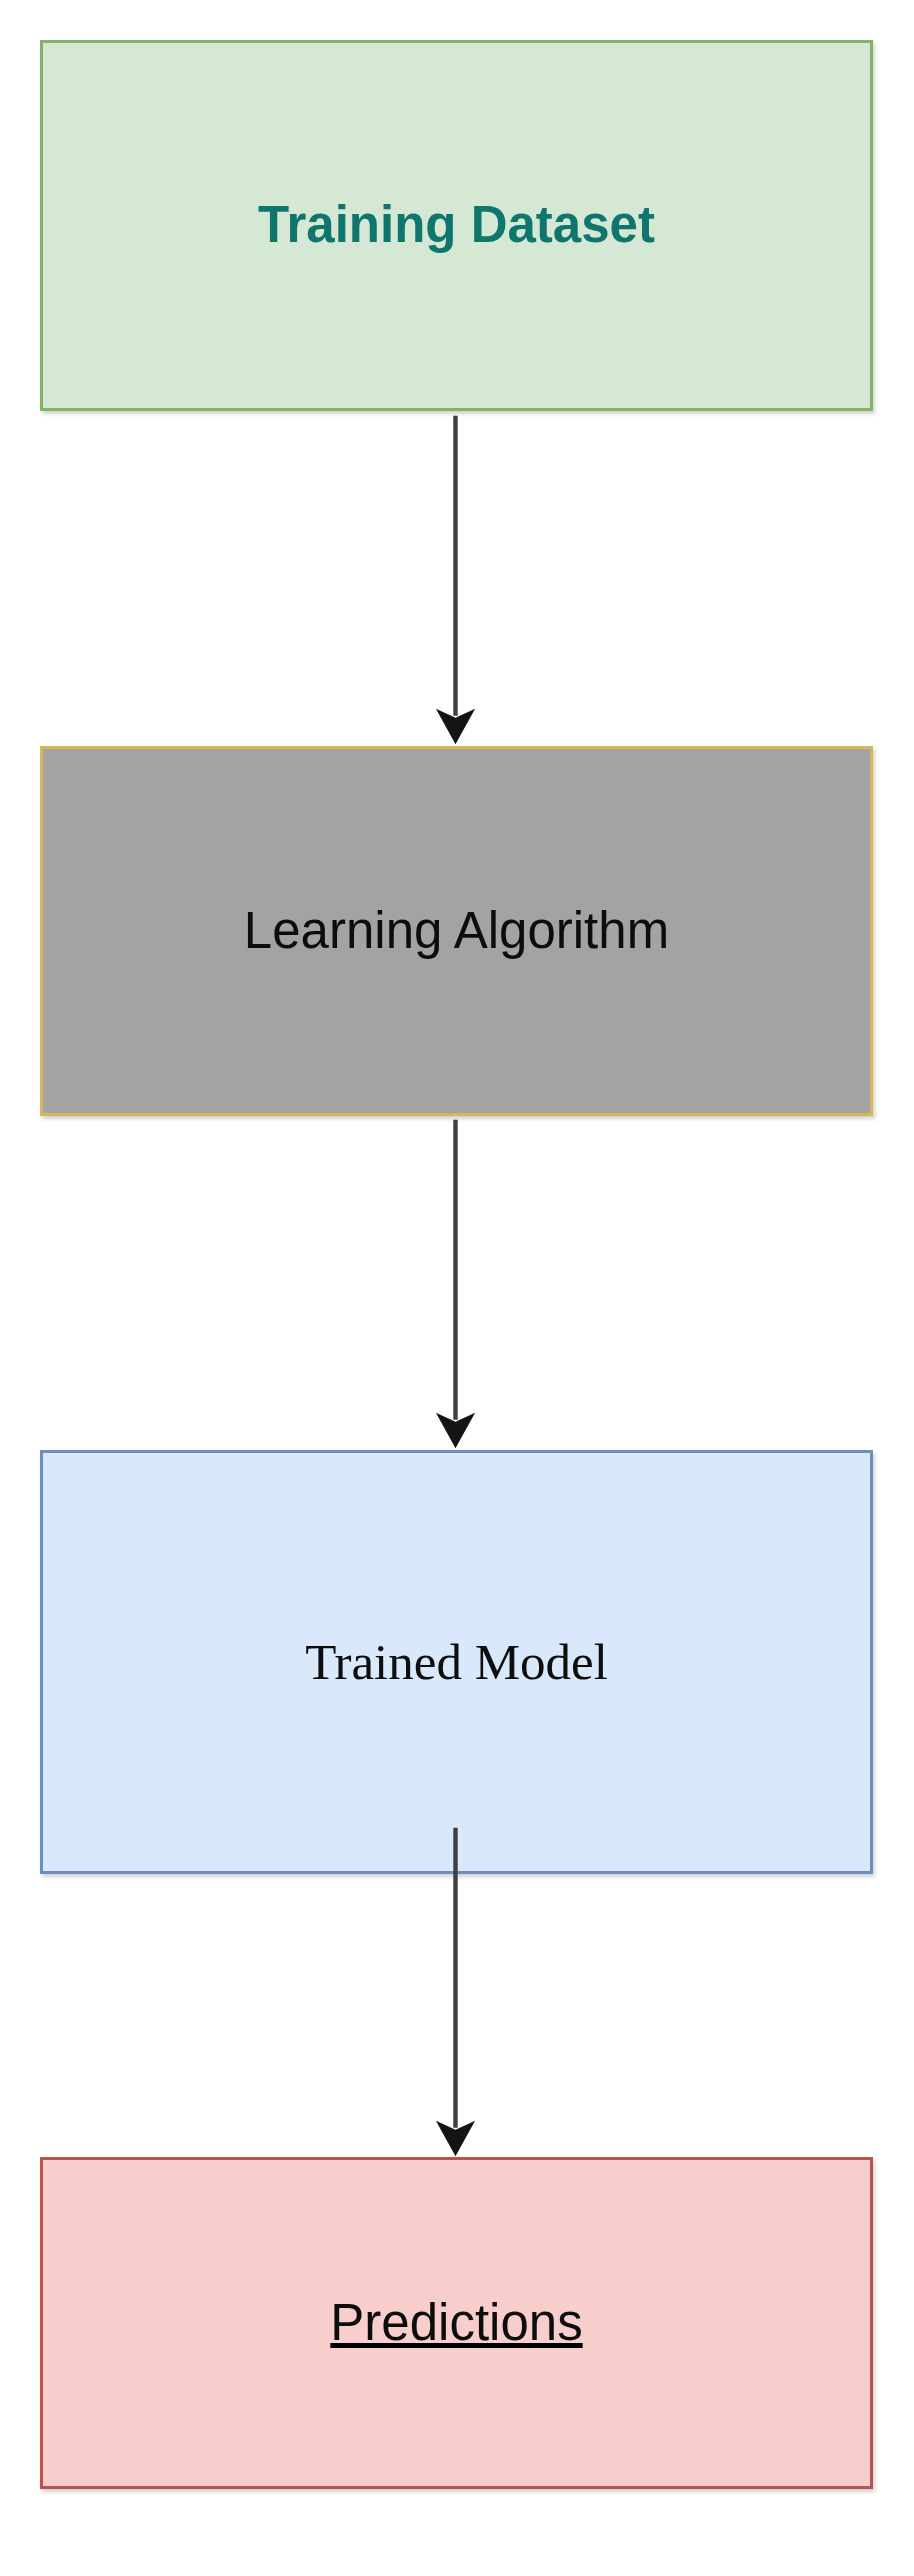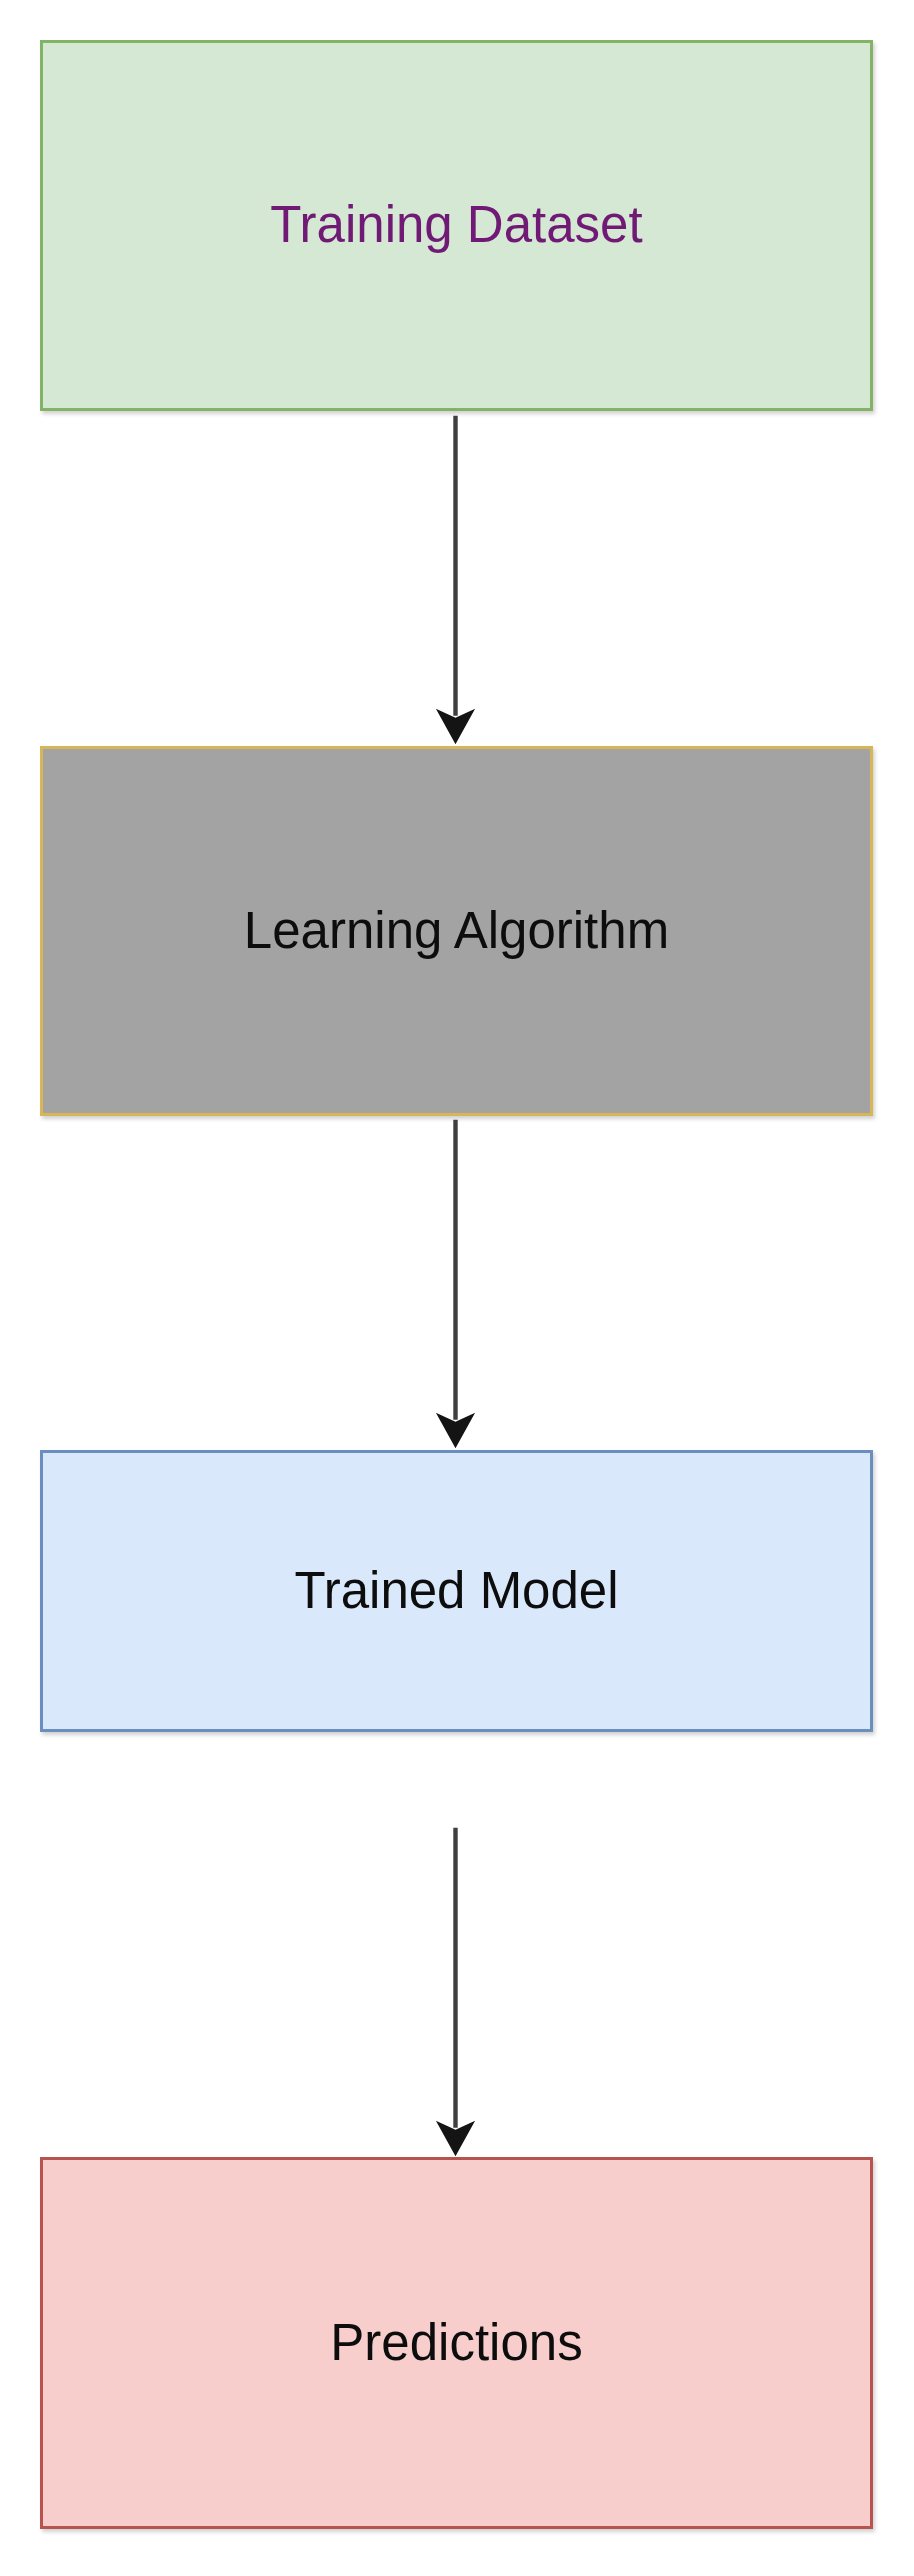--- a/index.html
+++ b/index.html
@@ -42,44 +42,44 @@
   .arrow line {
     stroke-width: 4.5;
   }
 </style>
 </head>
 <body>
 
 <div class="canvas">
 
   <div class="node" style="top: 40px; height: 371px; background-color: rgb(213, 232, 212); border-color: rgb(130, 179, 102);">
-    <span class="node-label" style="color: #701a75;">Training Dataset</span>
+    <span class="node-label" style="color: #0f766e; font-weight: bold;">Training Dataset</span>
   </div>
 
   <svg class="arrow" style="top:415px;" width="49" height="330" viewBox="0 0 50 335">
     <line x1="25" y1="0" x2="25" y2="306" stroke="#3f3f3f"></line>
     <path d="M25,335 L5,299 L25,308 L45,299 Z" fill="#141414"></path>
   </svg>
 
   <div class="node" style="top: 746px; height: 370px; background-color: #a3a3a3; border-color: rgb(214, 182, 86);">
     <span class="node-label" style="color: rgb(13, 13, 13);">Learning Algorithm</span>
   </div>
 
   <svg class="arrow" style="top:1119px;" width="49" height="330" viewBox="0 0 50 335">
     <line x1="25" y1="0" x2="25" y2="306" stroke="#3f3f3f"></line>
     <path d="M25,335 L5,299 L25,308 L45,299 Z" fill="#141414"></path>
   </svg>
 
-  <div class="node" style="top: 1450px; height: 282px; background-color: rgb(218, 232, 252); border-color: rgb(108, 142, 191);">
+  <div class="node" style="top: 1450px; height: 424px; background-color: rgb(218, 232, 252); border-color: rgb(108, 142, 191); font-family: Liberation Serif, serif;">
     <span class="node-label" style="color: rgb(13, 13, 13);">Trained Model</span>
   </div>
 
   <svg class="arrow" style="top:1827px;" width="49" height="330" viewBox="0 0 50 335">
     <line x1="25" y1="0" x2="25" y2="306" stroke="#3f3f3f"></line>
     <path d="M25,335 L5,299 L25,308 L45,299 Z" fill="#141414"></path>
   </svg>
 
-  <div class="node" style="top: 2157px; height: 372px; background-color: rgb(248, 206, 204); border-color: rgb(184, 84, 80);">
+  <div class="node" style="top: 2157px; height: 332px; background-color: rgb(248, 206, 204); border-color: rgb(184, 84, 80); text-decoration: underline;">
     <span class="node-label" style="color: rgb(13, 13, 13);">Predictions</span>
   </div>
 
 </div>
 
 
 </body></html>

